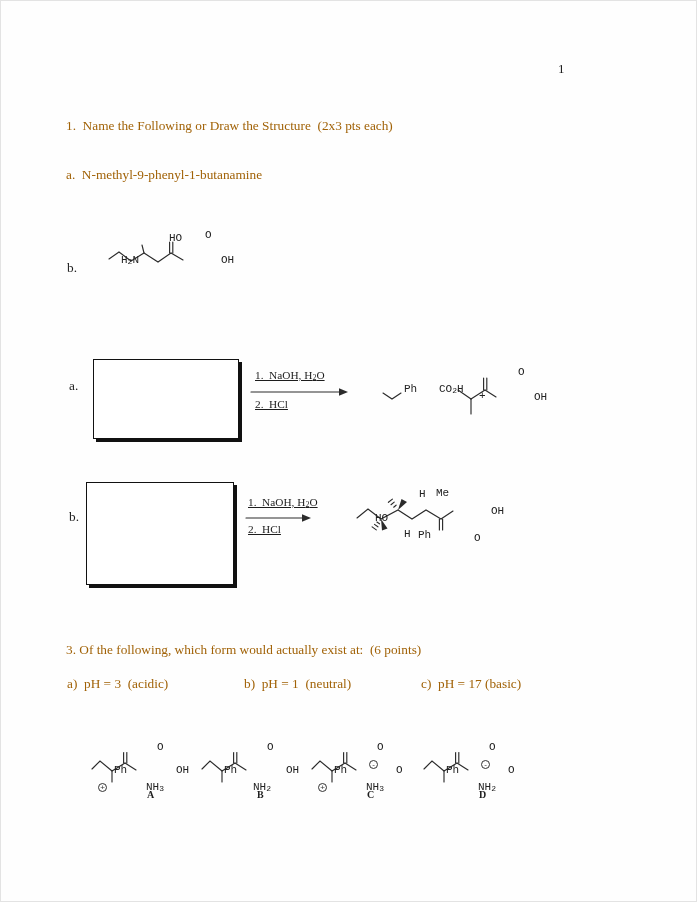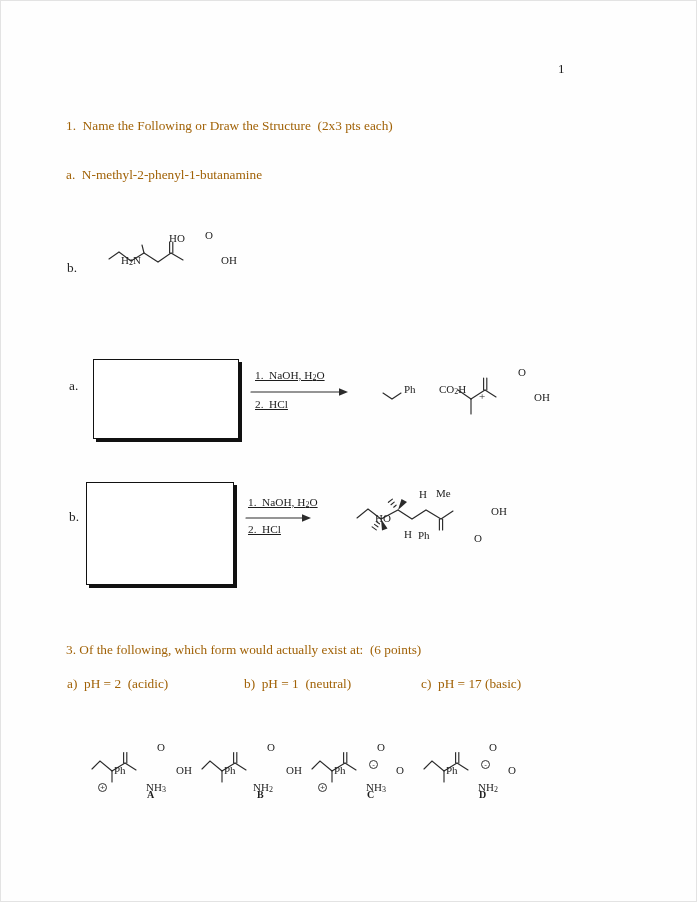--- a/index.html
+++ b/index.html
@@ -6,21 +6,21 @@
   html,body { background:#fff; }
   .page {
     position:relative; width:697px; height:902px; background:#fefefe;
     font-family:"Liberation Serif","DejaVu Serif",serif; color:#1d1d1d;
     border:1px solid #e3e3e3; overflow:hidden;
   }
   .txt { position:absolute; white-space:pre; font-size:13.3px; color:#a16207; }
   .pagenum { position:absolute; font-size:13px; }
   .qlabel { position:absolute; font-size:13.3px; }
   .reagent { position:absolute; white-space:pre; font-size:11.3px;text-decoration:underline; }
-  .chem { position:absolute; white-space:pre; font-family:Liberation Serif, serif; font-size:11px; line-height:12px; color:#222;padding-left:37px; }
+  .chem { position:absolute; white-space:pre; font-family:Liberation Mono, monospace; font-size:11px; line-height:12px; color:#222;padding-left:37px; }
   sub { font-size:8px; vertical-align:-1px; }
   .answer-box { position:absolute; background:#fff; border:1.2px solid #111; box-shadow:3px 3px 0 #111; }
   .charge { position:absolute; width:9px; height:9px; border:1px solid #333; border-radius:50%;
             font-family:"Liberation Sans","DejaVu Sans",sans-serif; font-size:8px; line-height:7.5px; text-align:center; color:#333; }
   .struct-label { position:absolute; font-size:10px; font-weight:700; color:#1d1d1d; }
   svg.overlay { position:absolute; left:0; top:0; }
   svg .bond { stroke:#2b2b2b; stroke-width:1.15; fill:none; stroke-linecap:round; }
   svg .wedge { fill:#2b2b2b; stroke:none; }
 </style>
 </head>
@@ -106,21 +106,21 @@
       <line class="bond" x1="454.6" y1="762" x2="454.6" y2="751.5"></line>
       <line class="bond" x1="457.8" y1="762" x2="457.8" y2="751.5"></line>
       <line class="bond" x1="456" y1="762" x2="467" y2="769"></line>
       <line class="bond" x1="443" y1="770" x2="443" y2="781"></line>
     </g>
   </svg>
 
   <div class="pagenum" style="left:557px;top:60px">1</div>
 
   <div class="txt" style="left:65px;top:117px">1.  Name the Following or Draw the Structure  (2x3 pts each)</div>
-  <div class="txt" style="left:65px;top:166px">a.  N-methyl-2-phenyl-1-butanamine</div>
+  <div class="txt" style="left:65px;top:166px">a.  N-methyl-9-phenyl-1-butanamine</div>
 
   <div class="qlabel" style="left:66px;top:259px">b.</div>
   <div class="chem" style="left:83px;top:253px"><span>H</span><sub>2</sub><span>N</span></div>
   <div class="chem" style="left:131px;top:231px">HO</div>
   <div class="chem" style="left:167px;top:228px">O</div>
   <div class="chem" style="left:183px;top:253px">OH</div>
 
 
   <div class="qlabel" style="left:68px;top:377px">a.</div>
   <div class="answer-box" style="left:92px;top:358px;width:146px;height:80px"></div>
@@ -138,21 +138,21 @@
   <div class="reagent" style="left:247px;top:522px">2.  HCl</div>
   <div class="chem" style="left:337px;top:511px">HO</div>
   <div class="chem" style="left:381px;top:487px">H</div>
   <div class="chem" style="left:398px;top:486px">Me</div>
   <div class="chem" style="left:366px;top:527px">H</div>
   <div class="chem" style="left:380px;top:528px">Ph</div>
   <div class="chem" style="left:453px;top:504px">OH</div>
   <div class="chem" style="left:436px;top:531px">O</div>
 
   <div class="txt" style="left:65px;top:641px">3. Of the following, which form would actually exist at:  (6 points)</div>
-  <div class="txt" style="left:66px;top:675px">a)  pH = 2  (acidic)</div>
+  <div class="txt" style="left:66px;top:675px">a)  pH = 3  (acidic)</div>
   <div class="txt" style="left:243px;top:675px">b)  pH = 1  (neutral)</div>
   <div class="txt" style="left:420px;top:675px">c)  pH = 17 (basic)</div>
 
   <div class="chem" style="left:76px;top:763px">Ph</div>
   <div class="chem" style="left:119px;top:740px">O</div>
   <div class="chem" style="left:138px;top:763px">OH</div>
   <span class="charge" style="left:97px;top:782px">+</span>
   <div class="chem" style="left:108px;top:780px"><span>NH</span><sub>3</sub></div>
   <div class="struct-label" style="left:146px;top:788px">A</div>
 

